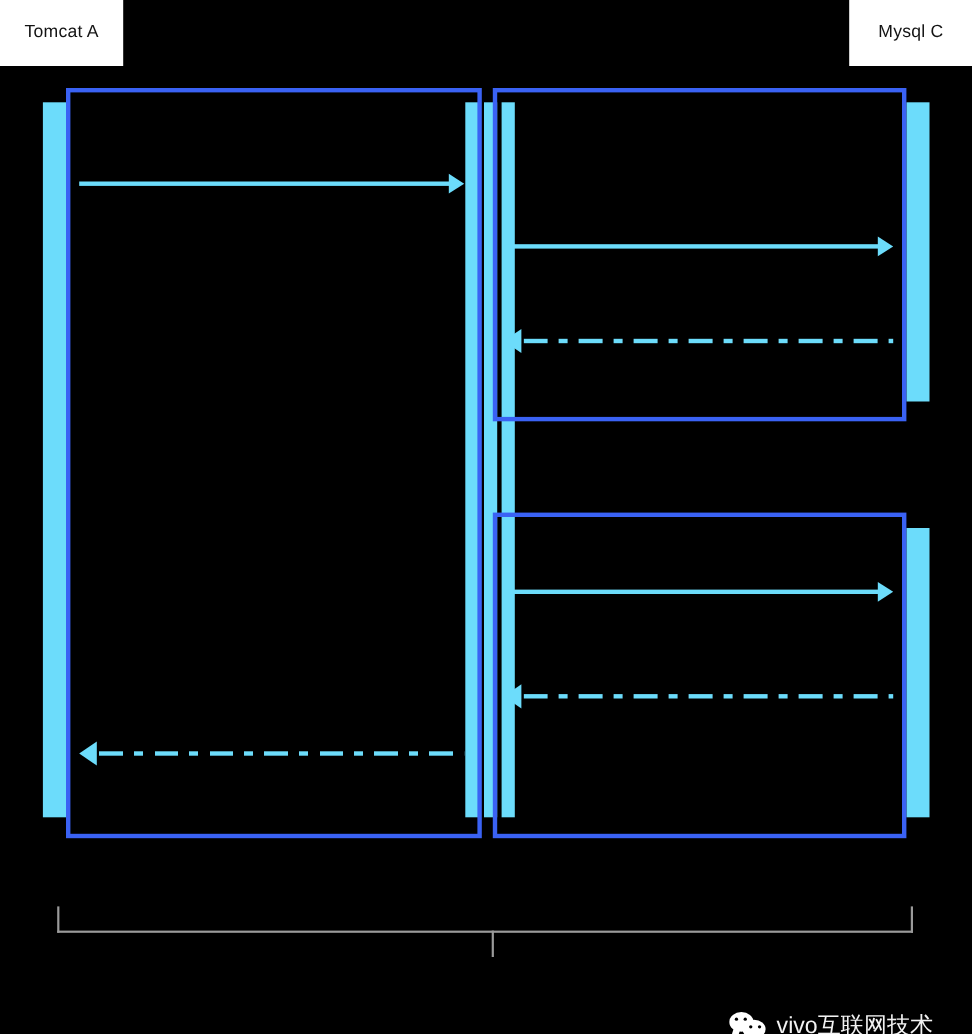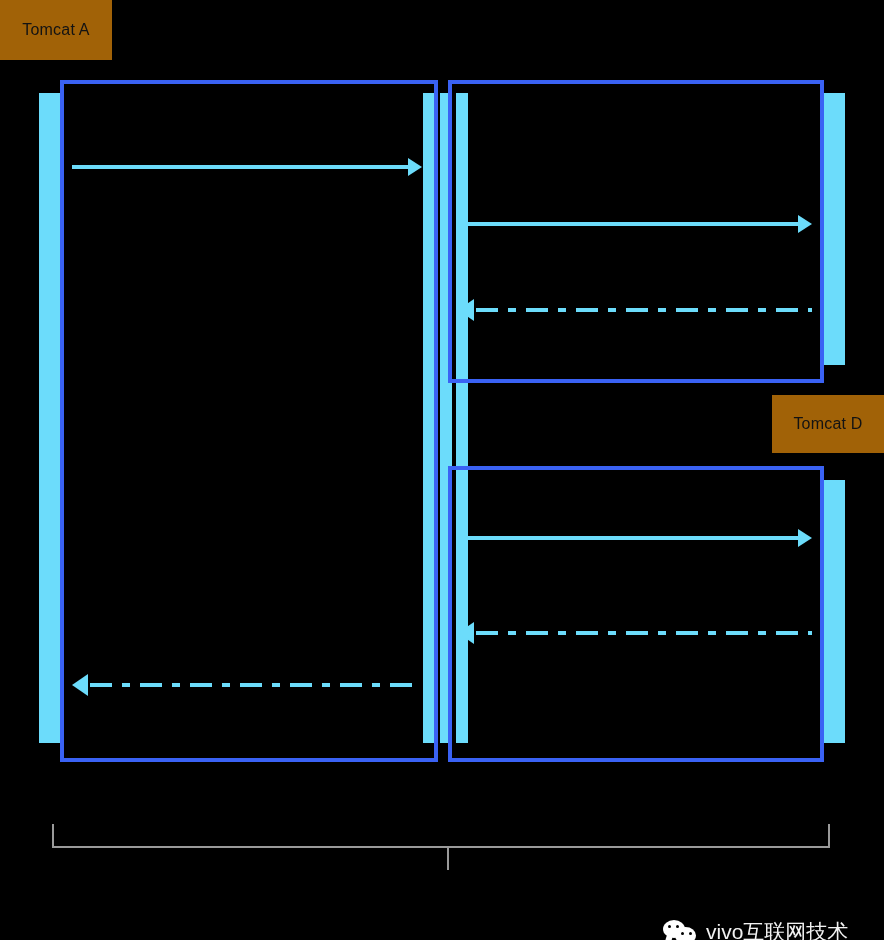--- a/index.html
+++ b/index.html
@@ -12,21 +12,21 @@
   }
   #canvas {
     position: relative;
     width: 884px;
     height: 940px;
     background: #000000;
     overflow: hidden;
   }
   .participant-box {
     position: absolute;
-    background: #a16207;
+    background: #ffffff;
     color: #131313;
     display: flex;
     align-items: center;
     justify-content: center;
     font-size: 16px;
     font-family: "Liberation Sans", sans-serif;
     letter-spacing: 0.2px;
     box-sizing: border-box;
   }
   .activation {
@@ -144,24 +144,24 @@
 </head>
 <body>
 
 <div id="canvas">
 
   <div class="participant-box" style="left:0px; top:0px; width:112px; height:60px;">
     <span>Tomcat A</span>
   </div>
 
 
-
-  <div class="participant-box" style="left:772px; top:395px; width:112px; height:58px;">
-    <span>Tomcat D</span>
+  <div class="participant-box" style="left:772px; top:0px; width:112px; height:60px;">
+    <span>Mysql C</span>
   </div>
+
 
   <div class="activation" style="left:39px; top:93px; width:22px; height:650px;"></div>
 
   <div class="activation" style="left:423px; top:93px; width:13px; height:650px;"></div>
   <div class="activation" style="left:440px; top:93px; width:12px; height:650px;"></div>
   <div class="activation" style="left:456px; top:93px; width:12px; height:650px;"></div>
 
   <div class="activation" style="left:824px; top:93px; width:21px; height:272px;"></div>
 
   <div class="activation" style="left:824px; top:480px; width:21px; height:263px;"></div>

